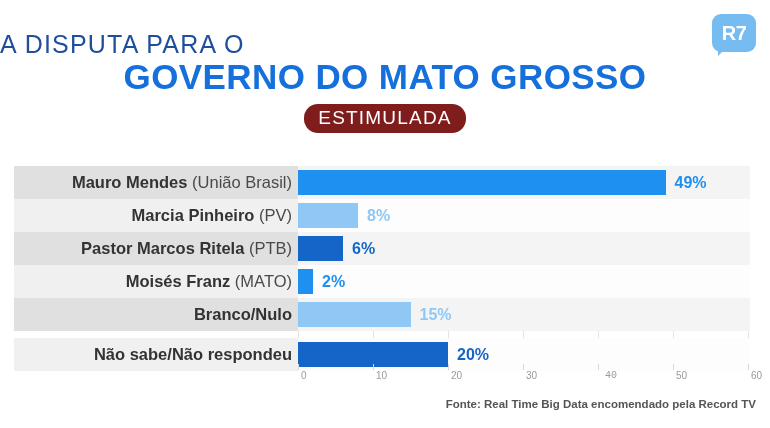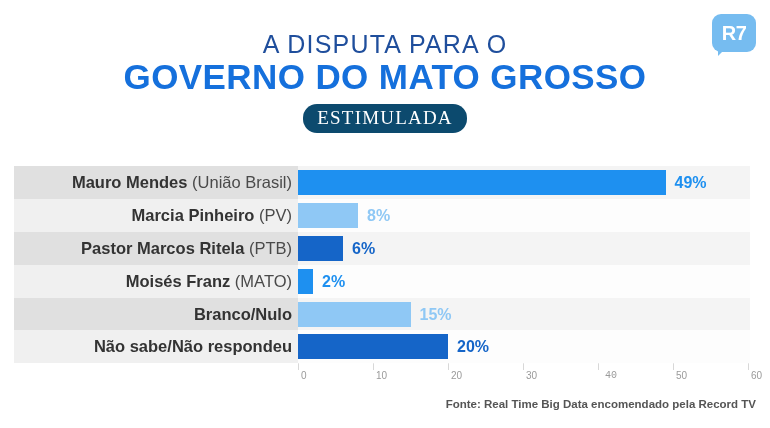--- a/index.html
+++ b/index.html
@@ -56,21 +56,20 @@
     font-weight: bold;
     font-size: 20px;
     letter-spacing: -0.5px;
     font-family: "Liberation Sans", sans-serif;
   }
 
   #title-line1 {
     position: absolute;
     left: 0; top: 30px;
     width: 770px;
-    text-align: center;
     color: #1F4E9C;
     font-size: 25px;
     font-weight: normal;
     letter-spacing: 1.2px;
     font-family: "Liberation Sans", sans-serif;
   }
   #title-line2 {
     position: absolute;
     left: 0; top: 57px;
     width: 770px;
@@ -82,27 +81,27 @@
     font-family: "Liberation Sans", sans-serif;
   }
   #subtitle-badge-wrap {
     position: absolute;
     left: 0; top: 104px;
     width: 770px;
     text-align: center;
   }
   #subtitle-badge {
     display: inline-block;
-    background: #0c4a6e;
+    background: #7f1d1d;
     color: #ffffff;
     font-size: 19px;
     letter-spacing: 1.2px;
     padding: 3px 14px 4px 14px;
     border-radius: 14px;
-    font-family: Liberation Serif, serif;
+    font-family: Liberation Sans, sans-serif;
   }
 
   
   #chart {
     position: absolute;
     left: 0;
     top: 166px;
     width: 770px;
     height: 198px;
   }
@@ -274,21 +273,21 @@
       <div class="bar" style="width: 15px; background: rgb(30, 144, 240);"></div>
       <div class="value" style="left: 322px; color: rgb(30, 144, 240);">2%</div>
     </div>
     <div class="row row-odd" style="top: 132px;">
       <div class="row-bg-plot"></div>
       <div class="row-label-bg"></div>
       <div class="label"><span class="name">Branco/Nulo</span><span class="party"></span></div>
       <div class="bar" style="width: 112.5px; background: rgb(143, 200, 245);"></div>
       <div class="value" style="left: 419.5px; color: rgb(143, 200, 245);">15%</div>
     </div>
-    <div class="row row-even" style="top: 164px; padding-left: 12px;">
+    <div class="row row-even" style="top: 172px; padding-left: 12px;">
       <div class="row-bg-plot"></div>
       <div class="row-label-bg"></div>
       <div class="label"><span class="name">Não sabe/Não respondeu</span><span class="party"></span></div>
       <div class="bar" style="width: 150px; background: rgb(21, 101, 200);"></div>
       <div class="value" style="left: 457px; color: rgb(21, 101, 200);">20%</div>
     </div>
   </div>
 <div id="axis">
     <div class="tick-mark" style="left: 298px;"></div>
     <div class="tick-label" style="left: 301px;">0</div>

